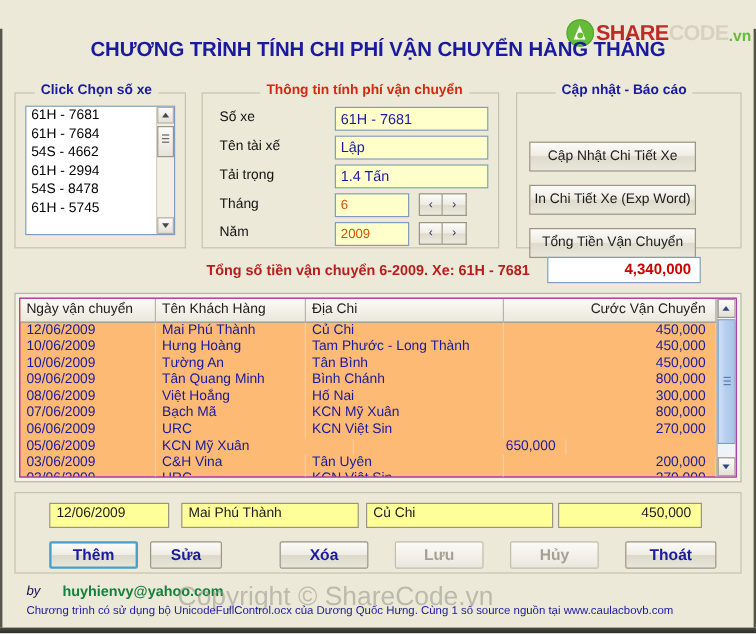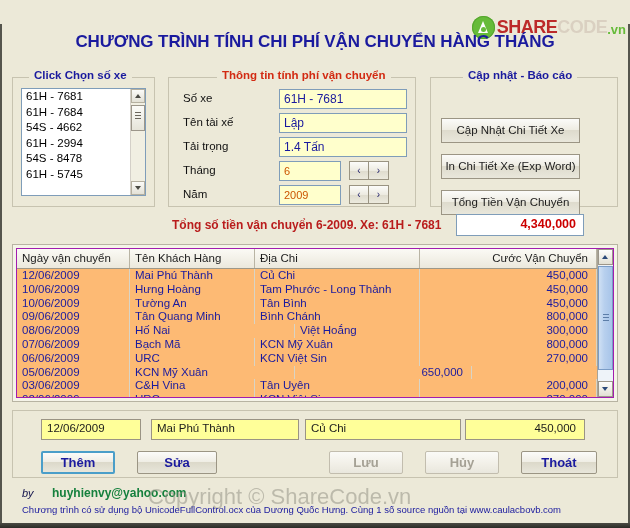--- a/index.html
+++ b/index.html
@@ -443,21 +443,21 @@
     border: 2px solid #4a9ec9;
     background: linear-gradient(to bottom, #fdfdfb 0%, #f1efe7 48%, #e0ddd0 50%, #ecead f 100%);
     line-height: 19px;
   }
   .abtn.disabled {
     color: #a5a195;
     background: linear-gradient(to bottom, #fafaf7 0%, #f2f0e8 55%, #e9e7dd 100%);
     border: 1px solid #c2bdae;
   }
   #abtn-them  { left: 28px;  width: 74px; }
-  #abtn-sua   { left: 124px; width: 80px; }
+  #abtn-sua   { left: 112px; width: 60px; }
   #abtn-xoa   { left: 220px; width: 74px; }
   #abtn-luu   { left: 316px; width: 74px; }
   #abtn-huy   { left: 412px; width: 74px; }
   #abtn-thoat { left: 508px; width: 76px; }
 
   
   .footer-by {
     position: absolute;
     left: 22px; top: 487px;
     font-size: 11px;
@@ -607,22 +607,22 @@
         <div class="gr-cell col-fee num">450,000</div>
       </div>
       <div class="grid-row">
         <div class="gr-cell col-date">09/06/2009</div>
         <div class="gr-cell col-cust">Tân Quang Minh</div>
         <div class="gr-cell col-addr">Bình Chánh</div>
         <div class="gr-cell col-fee num">800,000</div>
       </div>
       <div class="grid-row">
         <div class="gr-cell col-date">08/06/2009</div>
+        <div class="gr-cell col-cust">Việt Hoắng</div>
         <div class="gr-cell col-addr">Hố Nai</div>
-        <div class="gr-cell col-cust">Việt Hoắng</div>
         <div class="gr-cell col-fee num">300,000</div>
       </div>
       <div class="grid-row">
         <div class="gr-cell col-date">07/06/2009</div>
         <div class="gr-cell col-cust">Bạch Mã</div>
         <div class="gr-cell col-addr">KCN Mỹ Xuân</div>
         <div class="gr-cell col-fee num">800,000</div>
       </div>
       <div class="grid-row">
         <div class="gr-cell col-date">06/06/2009</div>
@@ -661,20 +661,21 @@
   </div>
 
   <div class="edit-panel">
     <div class="ebox" id="ebox-date">12/06/2009</div>
     <div class="ebox" id="ebox-cust">Mai Phú Thành</div>
     <div class="ebox" id="ebox-addr">Củ Chi</div>
     <div class="ebox" id="ebox-fee">450,000</div>
 
     <div class="abtn primary" id="abtn-them">Thêm</div>
     <div class="abtn" id="abtn-sua">Sửa</div>
+    <div class="abtn" id="abtn-xoa">Xóa</div>
     <div class="abtn disabled" id="abtn-luu">Lưu</div>
     <div class="abtn disabled" id="abtn-huy">Hủy</div>
     <div class="abtn" id="abtn-thoat">Thoát</div>
   </div>
 
   <div class="footer-by">by</div>
   <div class="footer-mail">huyhienvy@yahoo.com</div>
   <div class="copyright-wm">Copyright © ShareCode.vn</div>
   <div class="footer-note">Chương trình có sử dụng bộ UnicodeFullControl.ocx của Dương Quốc Hưng. Cùng 1 số source nguồn tại www.caulacbovb.com</div>
 

